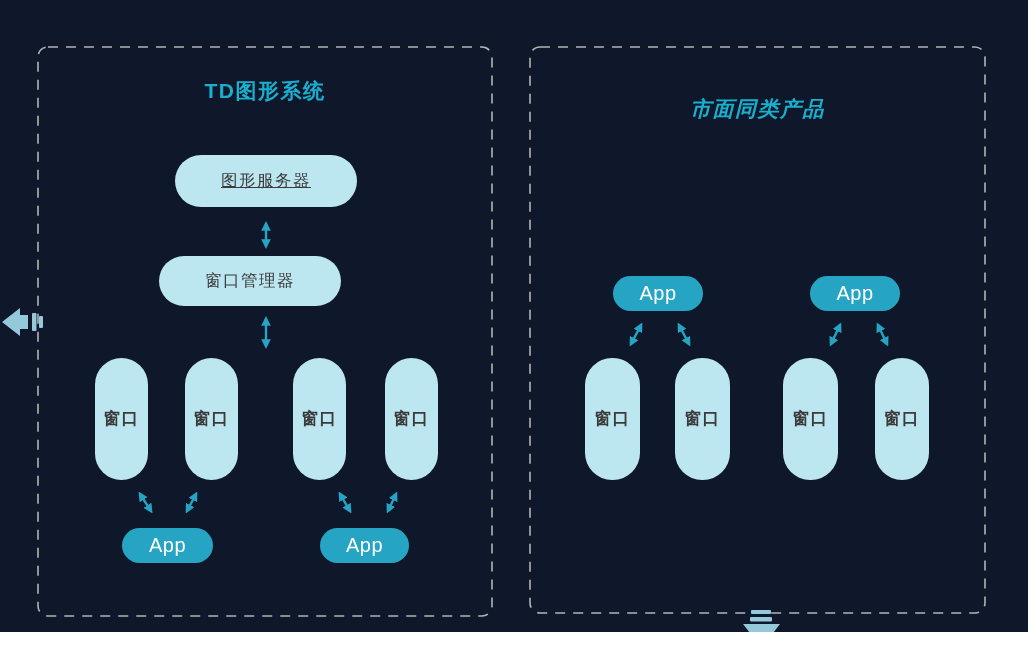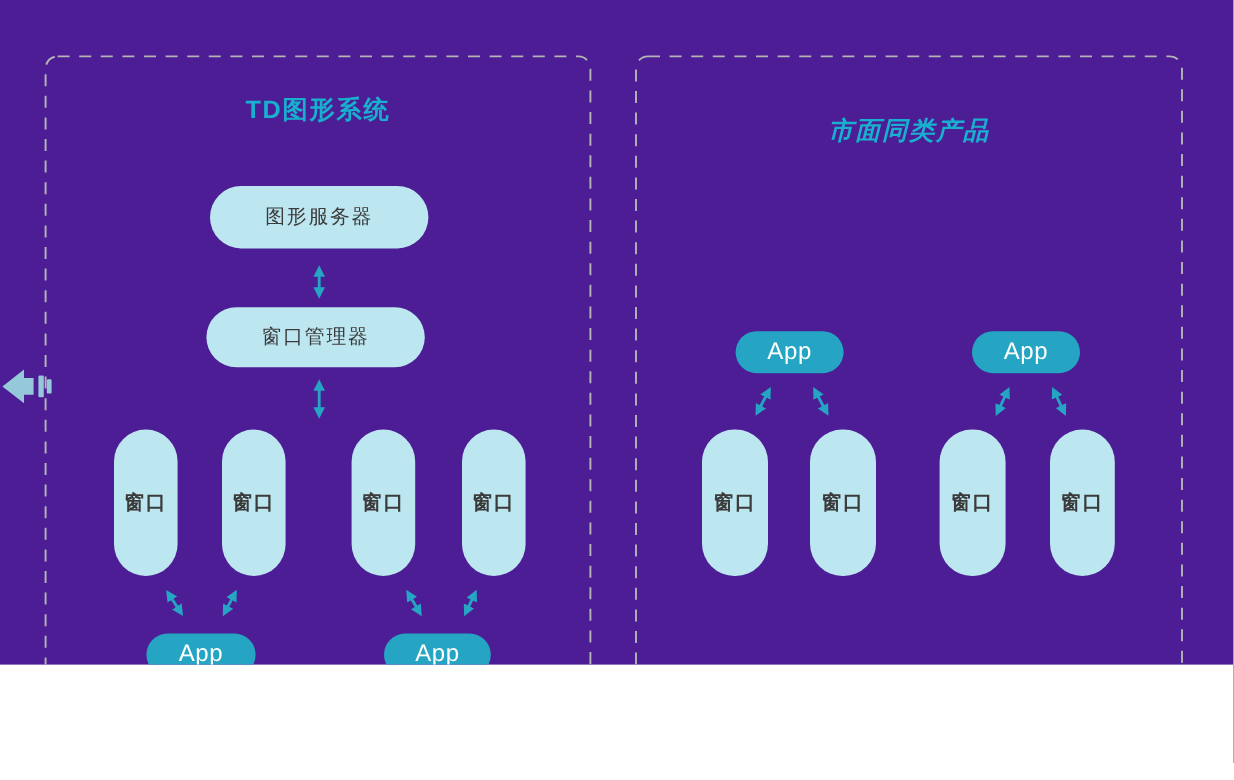--- a/index.html
+++ b/index.html
@@ -2,22 +2,22 @@
 <html style="--accent: #19AFCE; --teal: #25A5C3; --light-box: #BCE6F0; --dark-text: #3B3B3B; --decorative: #95C8D8; --panel-border: #B4B4B4;"><head>
 <meta charset="utf-8">
 <style>
   * { box-sizing: border-box; }
   html, body { margin: 0; padding: 0; background: #ffffff; }
   body { font-family: "Liberation Sans", "DejaVu Sans", sans-serif; }
 
   .canvas {
     position: relative;
     width: 1028px;
-    height: 554px;
-    background: #4c1d95;
+    height: 632px;
+    background: #0f172a;
     overflow: hidden;
   }
 
   .layer-svg {
     position: absolute;
     left: 0; top: 0;
     width: 1028px; height: 650px;
   }
 
   .panel-rect {
@@ -92,23 +92,23 @@
 
     <line class="conn" x1="641" y1="325" x2="631" y2="344" marker-start="url(#ah)" marker-end="url(#ah)"></line>
     <line class="conn" x1="679" y1="325" x2="689" y2="344" marker-start="url(#ah)" marker-end="url(#ah)"></line>
 
     <line class="conn" x1="840" y1="325" x2="831" y2="344" marker-start="url(#ah)" marker-end="url(#ah)"></line>
     <line class="conn" x1="878" y1="325" x2="887" y2="344" marker-start="url(#ah)" marker-end="url(#ah)"></line>
   </svg>
 
   <div class="panel-title" style="left:38px; top:77px; width:454px;">TD图形系统</div>
 
-  <div class="node round-lg" style="left:175px; top:155px; width:182px; height:52px;">图形服务器</div>
+  <div class="node round-lg" style="left:175px; top:155px; width:182px; height:52px;text-decoration:underline;">图形服务器</div>
 
-  <div class="node round-lg" style="left:172px; top:256px; width:182px; height:50px;">窗口管理器</div>
+  <div class="node round-lg" style="left:159px; top:256px; width:182px; height:50px;">窗口管理器</div>
 
   <div class="node pill-v" style="left:95px;  top:358px; width:53px; height:122px;">窗口</div>
   <div class="node pill-v" style="left:185px; top:358px; width:53px; height:122px;">窗口</div>
   <div class="node pill-v" style="left:293px; top:358px; width:53px; height:122px;">窗口</div>
   <div class="node pill-v" style="left:385px; top:358px; width:53px; height:122px;">窗口</div>
 
   <div class="node teal" style="left:122px; top:528px; width:91px; height:35px;">App</div>
   <div class="node teal" style="left:320px; top:528px; width:89px; height:35px;">App</div>
 
   <div class="panel-title" style="left:530px; top:95px; width:455px;font-style:italic;">市面同类产品</div>

